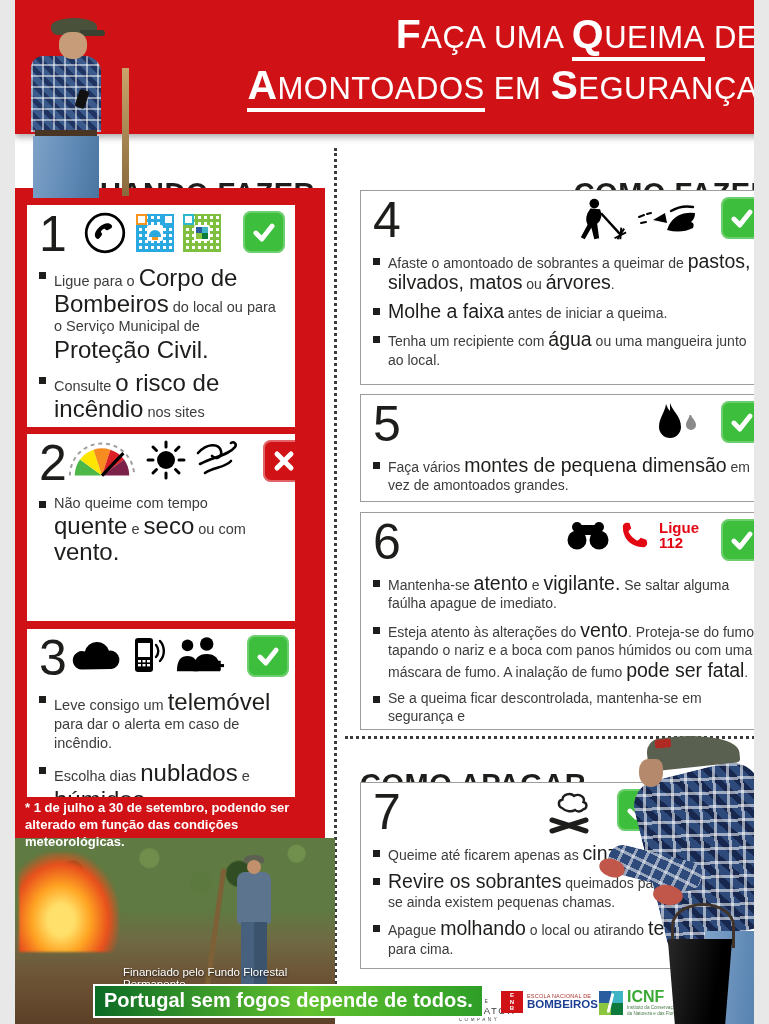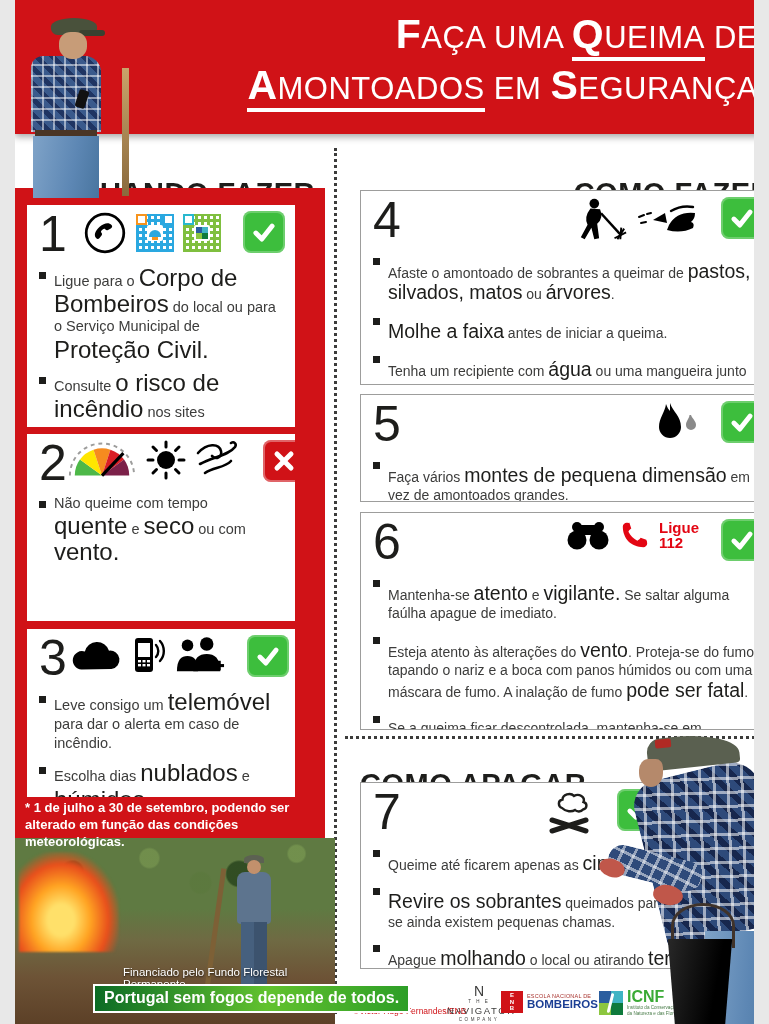--- a/index.html
+++ b/index.html
@@ -49,21 +49,21 @@
   .verdict{flex:0 0 auto;width:42px;height:42px;border-radius:8px;display:flex;
            align-items:center;justify-content:center;}
   .check{background:#3dbe3d;box-shadow:inset 0 0 0 2px rgba(255,255,255,.25);}
   .xmark{background:#d01217;box-shadow:inset 0 0 0 2px rgba(255,255,255,.35);}
 
   ul.bl{margin:6px 10px 0 12px;padding:0;list-style:none;}
   ul.bl li{display:flex;gap:8px;margin-bottom:7px;}
   .sq{flex:0 0 auto;width:7px;height:7px;background:#1d1d1b;margin-top:7px;}
   .bt{font-size:14.5px;line-height:1.33;}
   .bt .em{font-size:24px;color:#1d1d1b;line-height:1.1;}
-  .card-r .bt{font-size:14px;margin-top:10px;}
+  .card-r .bt{font-size:14px;}
   .card-r .bt .em{font-size:19.5px;}
 
   
   .ligue{color:#e30613;font-weight:700;font-size:15px;line-height:1;text-align:left;}
 
   
   .qr{width:38px;height:38px;position:relative;}
   .qr-blue{background:repeating-linear-gradient(90deg,#2aa8e0 0 3px,transparent 3px 6px),
            repeating-linear-gradient(0deg,#2aa8e0 0 3px,#fff 3px 6px);}
   .qr-green{background:repeating-linear-gradient(90deg,#7fbf3f 0 3px,transparent 3px 6px),
@@ -109,21 +109,21 @@
     filter:blur(1px);}
   .bm-head{left:232px;top:22px;width:14px;height:14px;background:#c2906c;border-radius:50%;}
   .bm-cap{left:229px;top:17px;width:20px;height:8px;background:#5c6152;border-radius:50% 50% 0 0;}
   .bm-body{left:222px;top:34px;width:34px;height:52px;background:#5d748e;border-radius:8px 8px 4px 4px;}
   .bm-legs{left:226px;top:84px;width:26px;height:62px;background:linear-gradient(90deg,#46607e 48%,#3c536e 52%);}
   .bm-stick{left:198px;top:30px;width:5px;height:120px;background:#7d6036;transform:rotate(8deg);}
   .financiado{left:108px;top:128px;width:210px;color:#fff;font-size:11.5px;
               text-shadow:0 1px 2px rgba(0,0,0,.8);position:absolute;}
   .slogan{left:78px;top:146px;padding:3px 9px 4px;border:2px solid #fff;white-space:nowrap;
           background:linear-gradient(90deg,#0c6b25,#62c22e 55%,#2d9e27);
-          color:#fff;font-weight:700;font-size:16px;position:absolute;}
+          color:#fff;font-weight:700;font-size:20px;position:absolute;}
 
   .photo-bucket{left:598px;top:735px;width:171px;height:289px;z-index:6;}
   .bk-cap{left:34px;top:0px;width:92px;height:32px;background:#5a6050;border-radius:14px 70% 4px 10px;transform:rotate(-6deg);}
   .bk-patch{left:42px;top:4px;width:16px;height:9px;background:#b02a24;border-radius:2px;transform:rotate(-6deg);}
   .bk-face{left:26px;top:24px;width:24px;height:28px;background:#b5896b;border-radius:40% 30% 50% 50%;}
   .bk-body{left:34px;top:34px;width:128px;height:168px;border-radius:26px 30px 8px 8px;transform:rotate(-14deg);
     background-color:#2e4a7a;
     background-image:repeating-linear-gradient(12deg,rgba(255,255,255,.55) 0 3px,transparent 3px 14px),
       repeating-linear-gradient(102deg,rgba(255,255,255,.55) 0 3px,transparent 3px 14px),
       repeating-linear-gradient(57deg,rgba(8,16,48,.6) 0 6px,transparent 6px 14px);}

